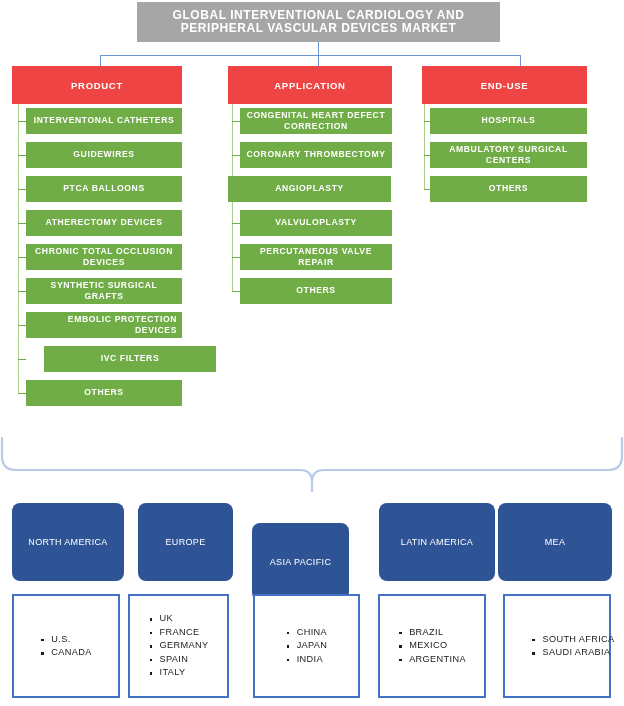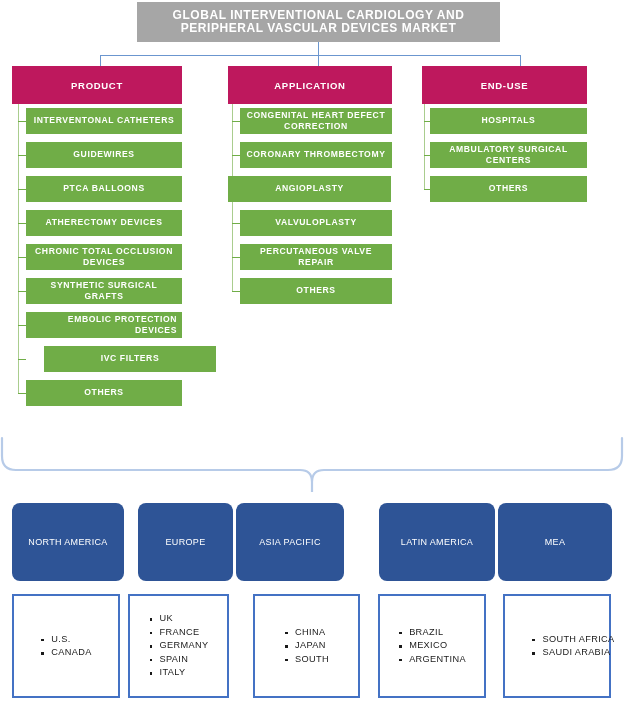--- a/index.html
+++ b/index.html
@@ -46,21 +46,21 @@
   .conn-v-root { left: 318px; top: 42px; width: 1px; height: 14px; }
   .conn-h-main  { left: 100px; top: 55px; width: 421px; height: 1px; }
   .conn-v-prod  { left: 100px; top: 55px; width: 1px; height: 11px; }
   .conn-v-app   { left: 318px; top: 55px; width: 1px; height: 11px; }
   .conn-v-end   { left: 520px; top: 55px; width: 1px; height: 11px; }
 
   
   .col-head {
     position: absolute;
     height: 38px;
-    background: #be185d;
+    background: #ef4444;
     color: #ffffff;
     font-size: 9.5px;
     font-weight: bold;
     letter-spacing: 0.7px;
     display: flex;
     align-items: center;
     justify-content: center;
     text-align: center;
     box-sizing: border-box;
     padding: 0 4px;
@@ -233,26 +233,26 @@
       <div class="region" style="left: 138px; width: 95px;">EUROPE</div>
       <div class="country-box" style="left: 128px; width: 101px;">
         <ul class="country-list">
           <li>UK</li>
           <li>FRANCE</li>
           <li>GERMANY</li>
           <li>SPAIN</li>
           <li>ITALY</li>
         </ul>
       </div>
-      <div class="region" style="left: 236px; width: 108px;">ASIA PACIFIC</div>
+      <div class="region" style="left: 252px; width: 97px; margin-top: 20px;">ASIA PACIFIC</div>
       <div class="country-box" style="left: 253px; width: 107px;">
         <ul class="country-list">
           <li>CHINA</li>
           <li>JAPAN</li>
-          <li>SOUTH</li>
+          <li>INDIA</li>
         </ul>
       </div>
       <div class="region" style="left: 379px; width: 116px;">LATIN AMERICA</div>
       <div class="country-box" style="left: 378px; width: 108px;">
         <ul class="country-list">
           <li>BRAZIL</li>
           <li>MEXICO</li>
           <li>ARGENTINA</li>
         </ul>
       </div>

